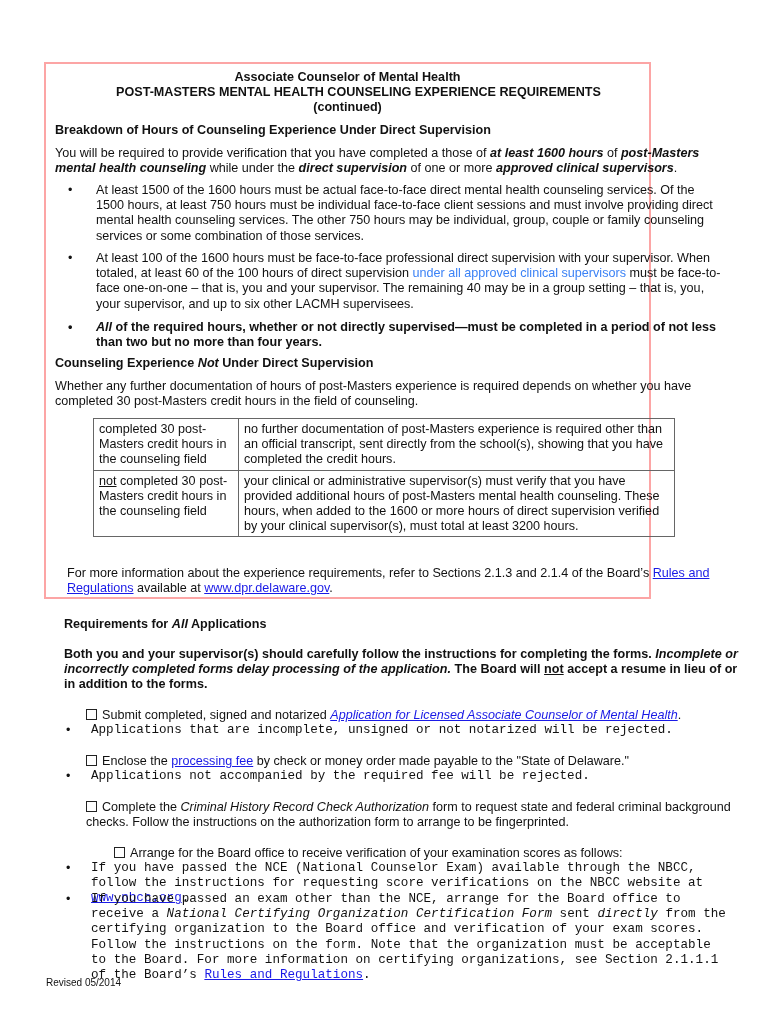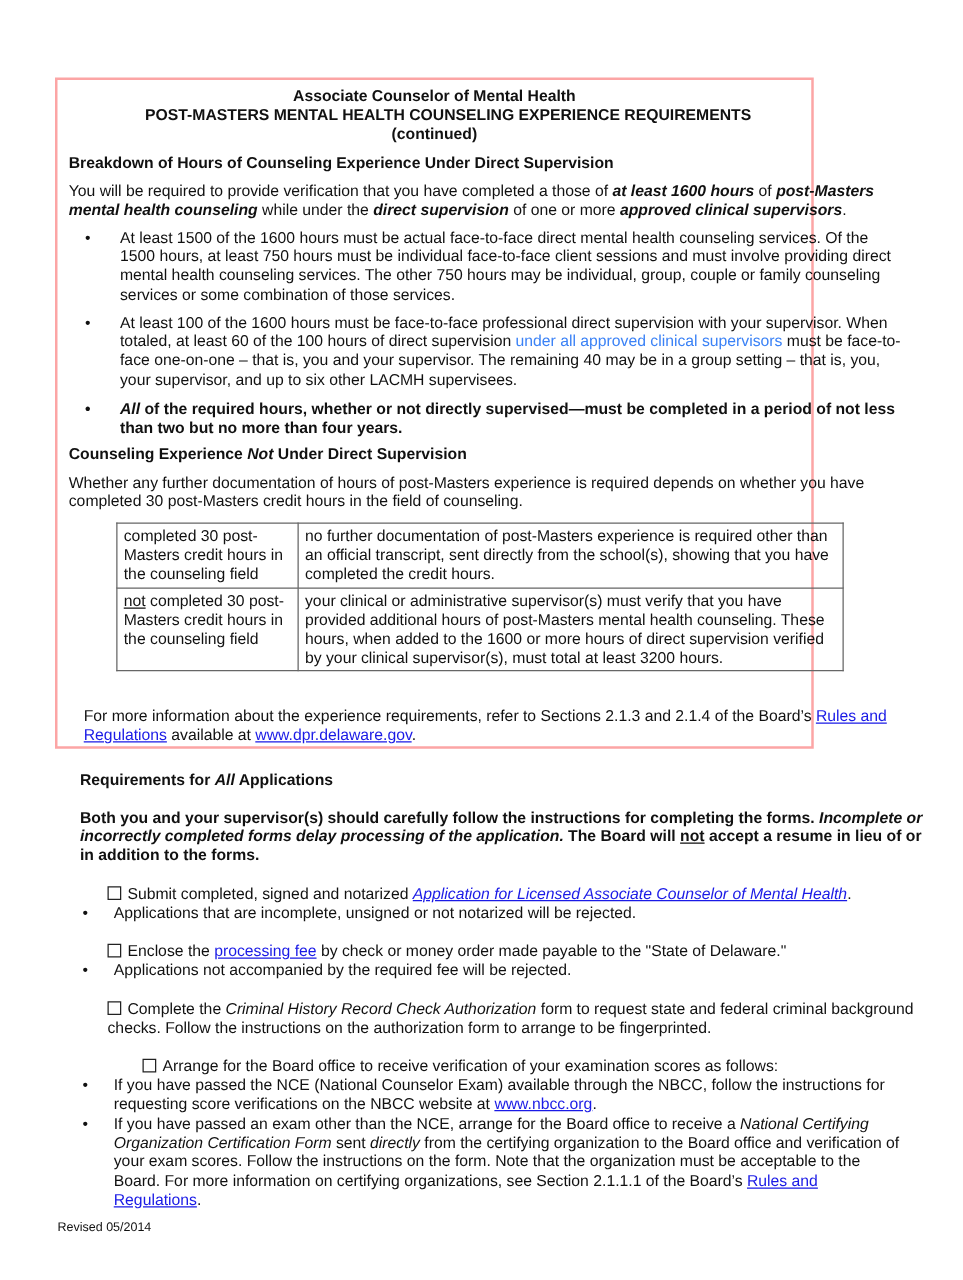--- a/index.html
+++ b/index.html
@@ -37,21 +37,21 @@
   table#cond td.c1 { width: 134px; }
 
   .outer-para { position: absolute; left: 46px; width: 680px; margin-left: 18px; }
   .check-row { position: absolute; left: 46px; width: 680px; margin-left: 40px; }
   .cb {
     display: inline-block; width: 11px; height: 11px; border: 1px solid #222;
     vertical-align: -1px; margin-right: 5px; box-sizing: border-box; background: #fff;
   }
   .sub-bullet { position: absolute; left: 66px; width: 660px; }
   .sub-bullet .dot { position: absolute; left: 0; top: 0; }
-  .sub-bullet .txt { position: absolute; left: 25px; width: 635px; }
+  .sub-bullet .txt { position: absolute; left: 25px; width: 635px; font-family: Liberation Mono, monospace; }
   #footer { position: absolute; left: 46px; top: 975px; font-size: 10px; }
 </style>
 </head>
 <body>
 
 <div id="box">
   <div class="title" style="top:6px;">Associate Counselor of Mental Health</div>
   <div class="title" style="top:21px;margin-left:11px;">POST-MASTERS MENTAL HEALTH COUNSELING EXPERIENCE REQUIREMENTS</div>
   <div class="title" style="top:36px;">(continued)</div>
 

